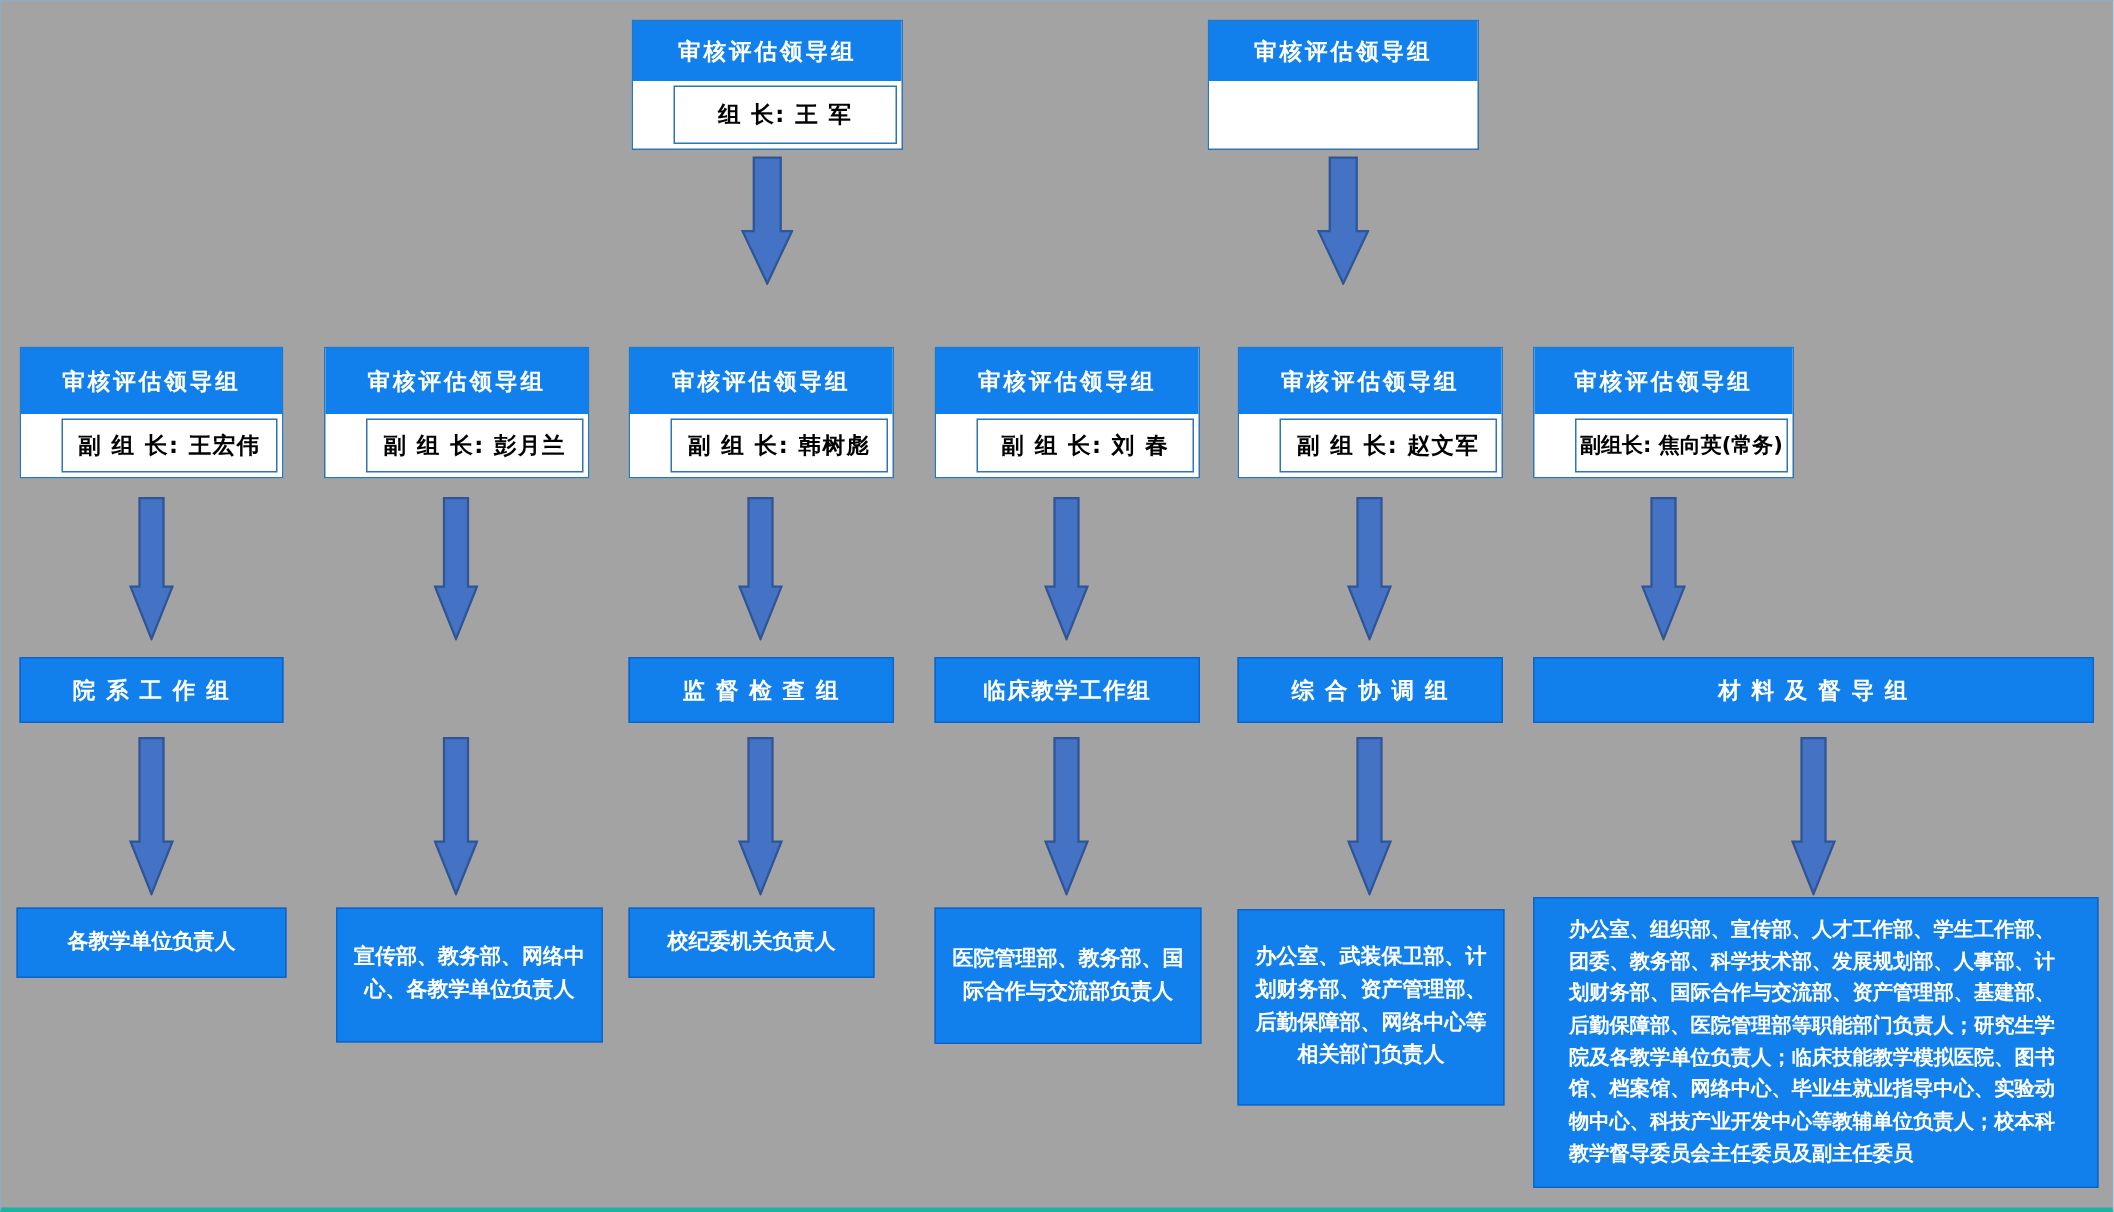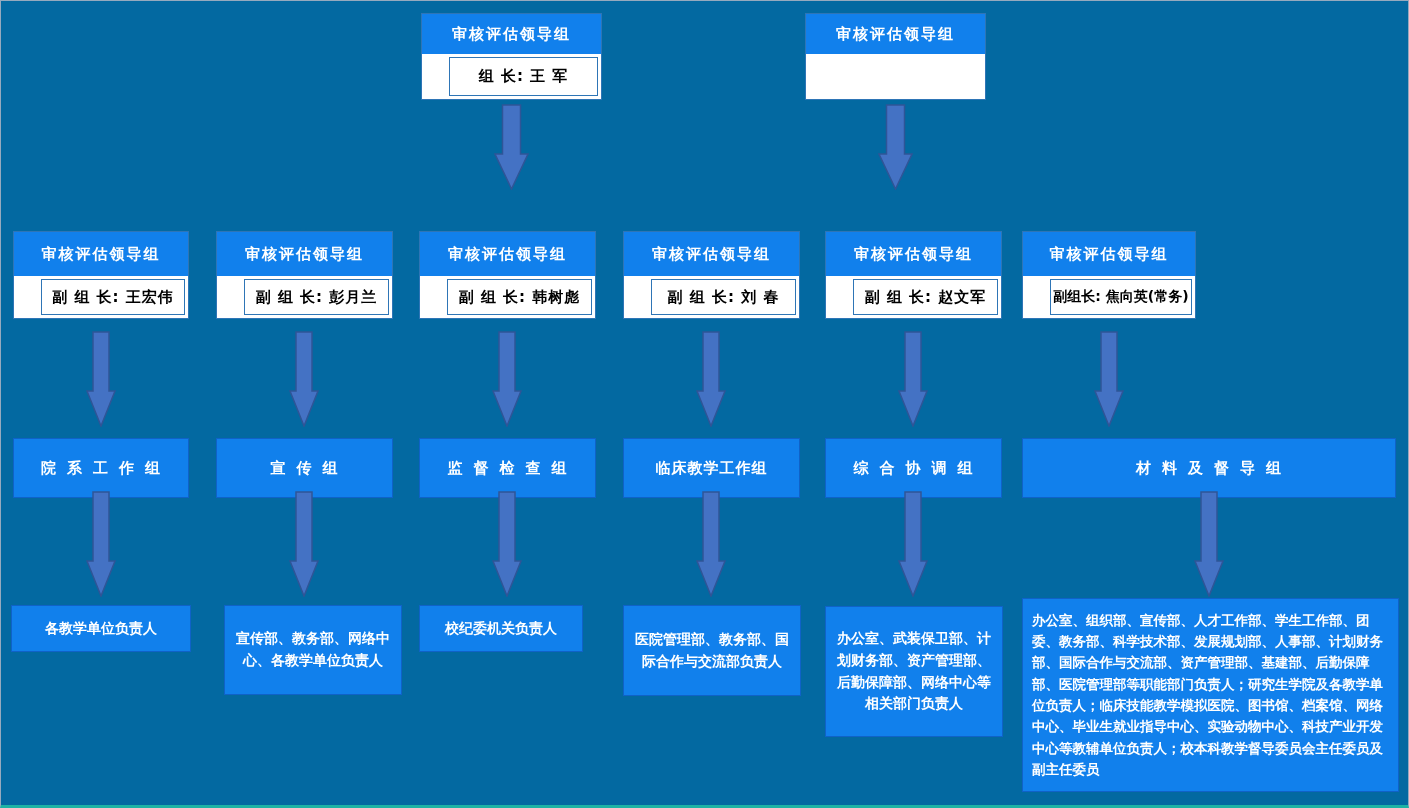--- a/index.html
+++ b/index.html
@@ -3,21 +3,21 @@
 <meta charset="utf-8">
 <style>
   * { margin: 0; padding: 0; box-sizing: border-box; }
   html, body { background: #ffffff; }
   body { font-family: "DejaVu Sans", "Liberation Sans", sans-serif; }
 
   .canvas {
     position: relative;
     width: 1409px;
     height: 808px;
-    background: #0369a1;
+    background: #a3a3a3;
     border: 1px solid #96aabe;
     border-bottom: 3px solid #1db3a4;
     overflow: hidden;
   }
 
   
   .lead-box {
     position: absolute;
     border: 1px solid var(--box-border, #2e75b6);
     background: #ffffff;
@@ -35,40 +35,40 @@
     display: flex; align-items: center; justify-content: center;
     font-weight: bold; font-size: 15px; letter-spacing: 1px; color: #000;
     white-space: nowrap;
     margin-left: 24px;
   }
   .lead-box.top .bdy { top: 43px; }
   .lead-box.mid .bdy { top: 47px; }
 
   
   .group-box {
-    position: absolute; height: 60px;
+    position: absolute; height: 44px;
     background: var(--blue, #1180ec);
     border: 1px solid #0f62c8;
     color: #ffffff; font-weight: bold; font-size: 15px; letter-spacing: 1px;
-    display: flex; align-items: center; justify-content: center; font-family: Liberation Mono, monospace;
+    display: flex; align-items: center; justify-content: center;
   }
 
   
   .member-box {
     position: absolute;
     background: var(--blue, #1180ec);
     border: 1px solid #0f62c8;
     color: #ffffff; font-weight: bold; font-size: 14px; line-height: 1.55;
     display: flex; align-items: center; justify-content: center;
     text-align: center; padding: 4px 8px;
   }
   .member-box.long {
     font-size: 13.5px; line-height: 1.58;
     text-align: left; justify-content: flex-start;
-    padding: 6px 9px;
+    padding: 6px 23px;
   }
 
   .arrow { position: absolute; }
   .arrow svg { display: block; }
 </style>
 </head>
 <body>
 
 <div class="canvas">
 
@@ -141,21 +141,20 @@
         <polygon points="7,1 23,1 23,60 29,60 15,95 1,60 7,60" fill="#4472c4" stroke="#2f5597" stroke-width="1.5"></polygon>
       </svg>
     </div>
   <div class="arrow" style="left:1093px;top:330px;width:30px;height:96px">
       <svg width="30" height="96">
         <polygon points="7,1 23,1 23,60 29,60 15,95 1,60 7,60" fill="#4472c4" stroke="#2f5597" stroke-width="1.5"></polygon>
       </svg>
     </div>
 
   <div class="group-box" style="left:12px;top:437px;width:176px">院 系 工 作 组</div>
-  <div class="group-box" style="left:215px;top:437px;width:177px">宣 传 组</div>
   <div class="group-box" style="left:418px;top:437px;width:177px">监 督 检 查 组</div>
   <div class="group-box" style="left:622px;top:437px;width:177px">临床教学工作组</div>
   <div class="group-box" style="left:824px;top:437px;width:177px">综 合 协 调 组</div>
   <div class="group-box" style="left:1021px;top:437px;width:374px">材 料 及 督 导 组</div>
 
   <div class="arrow" style="left:85px;top:490px;width:30px;height:106px">
       <svg width="30" height="106">
         <polygon points="7,1 23,1 23,70 29,70 15,105 1,70 7,70" fill="#4472c4" stroke="#2f5597" stroke-width="1.5"></polygon>
       </svg>
     </div>

